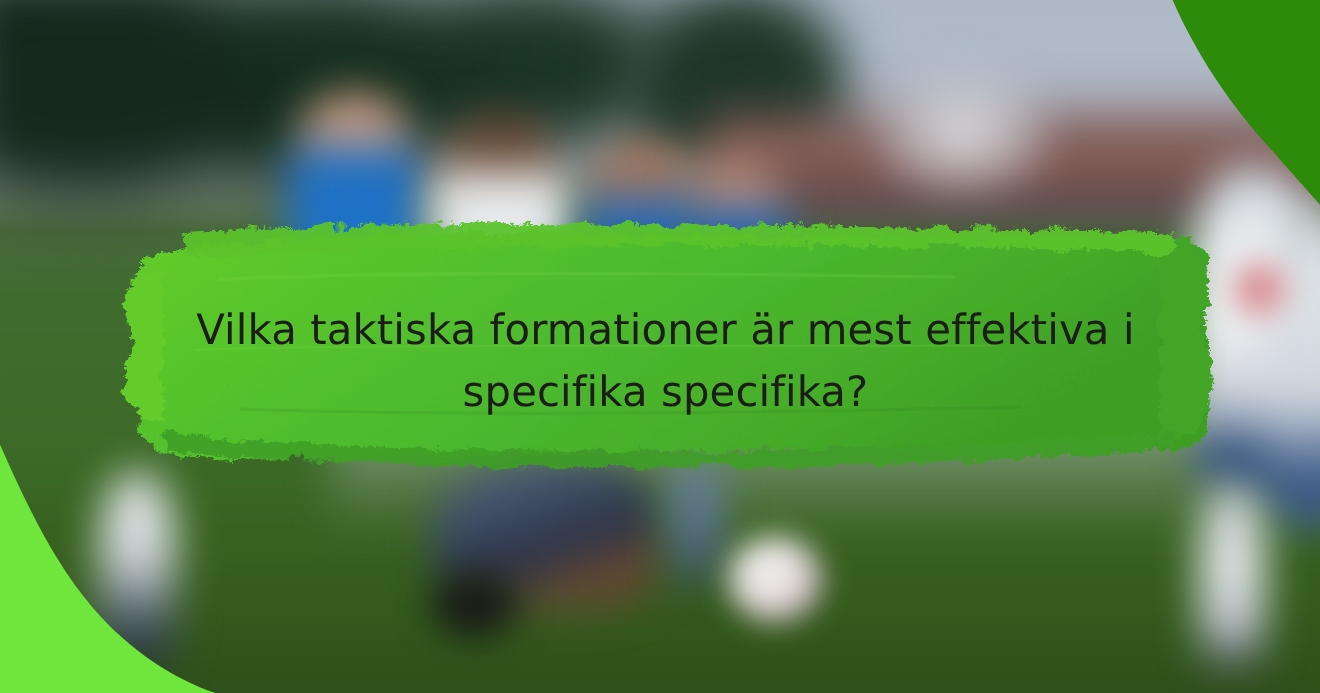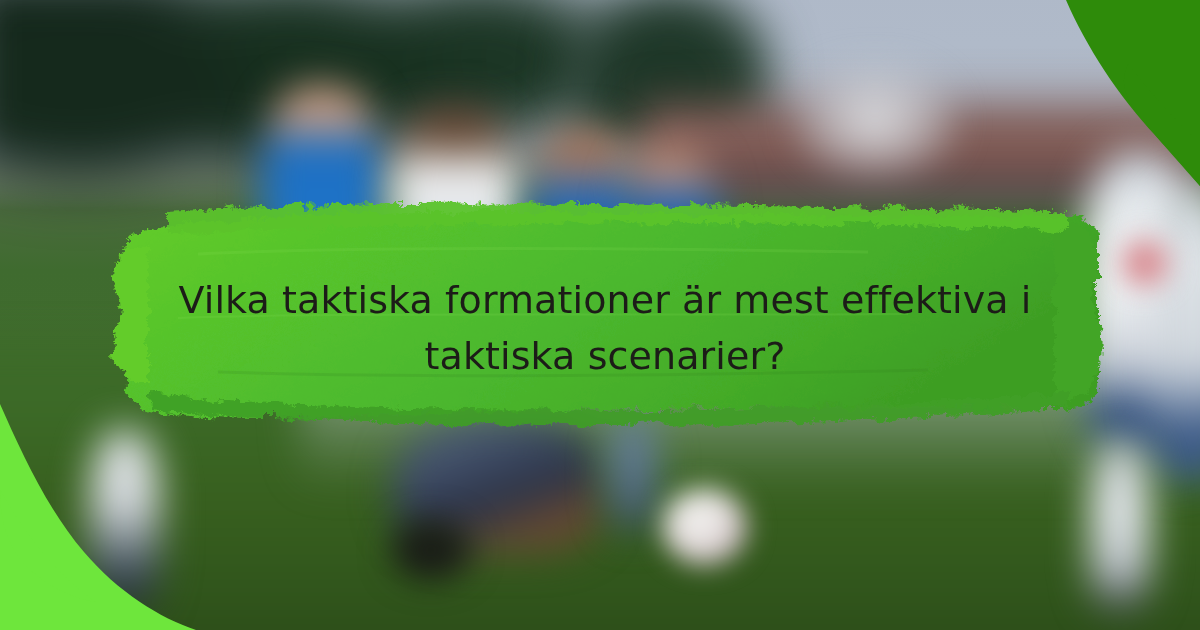--- a/index.html
+++ b/index.html
@@ -249,15 +249,15 @@
 
       <g opacity="0.16">
         <path d="M90,58 C260,50 520,52 760,56" stroke="#8BE35A" stroke-width="3" fill="none"></path>
         <path d="M70,122 C250,116 520,120 800,118" stroke="#8BE35A" stroke-width="2" fill="none"></path>
         <path d="M110,176 C300,182 560,180 820,174" stroke="#2F7C1C" stroke-width="3" fill="none"></path>
       </g>
     </svg>
   </div>
 
   <div class="headline">Vilka taktiska formationer är mest effektiva i
-taktiska scenarier?</div>
+specifika specifika?</div>
 
 </div>
 
 </body></html>

